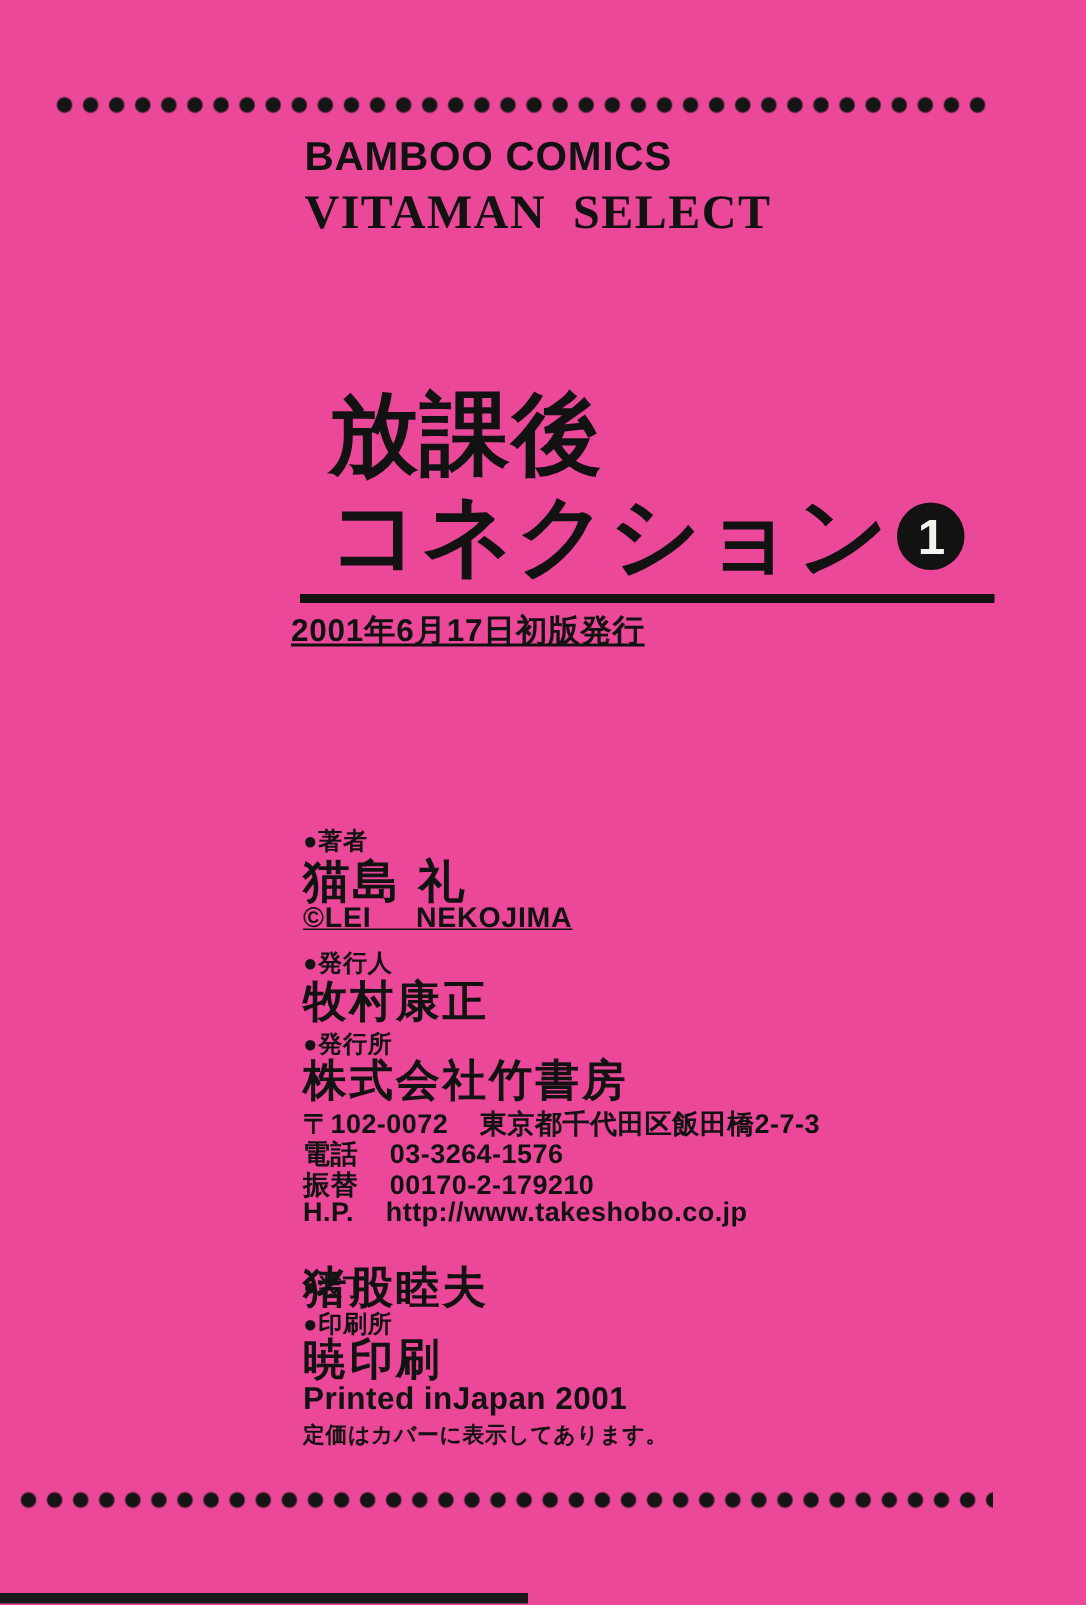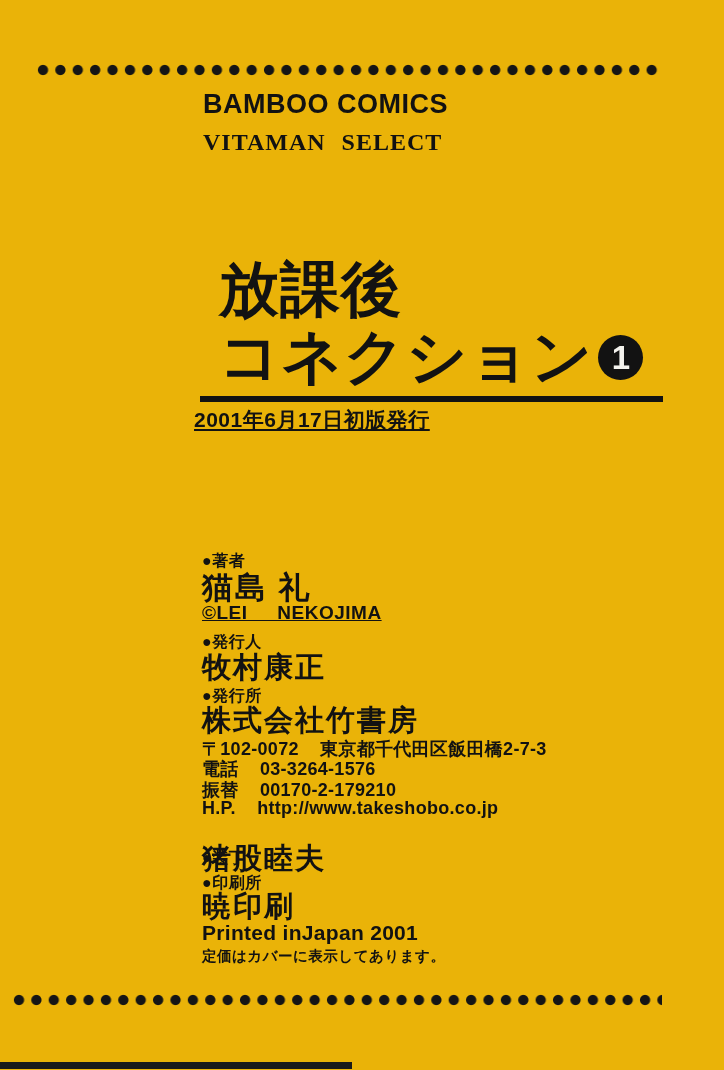--- a/index.html
+++ b/index.html
@@ -1,20 +1,20 @@
 <!DOCTYPE html>
 <html><head>
 <meta charset="utf-8">
 <style>
   html,body{margin:0;padding:0;background:#d8d6d0;}
   .page{
     position:relative;
     width:724px;height:1070px;
     margin:0 auto;
-    background:#eab308;
+    background:#ec4899;
     overflow:hidden;
     font-family:"Liberation Sans","DejaVu Sans",sans-serif;
     color:#121212;
   }
   
   .dots{
     position:absolute;height:14px;
     background-image:radial-gradient(circle at 7px 7px,#151515 4.6px,transparent 5.6px);
     background-size:17.4px 14px;background-repeat:repeat-x;
   }
@@ -22,22 +22,22 @@
   .dots-bottom{left:12px;top:993px;width:650px;}
 
   
   .brand{position:absolute;left:203px;top:90px;}
   .brand-main{
     font-size:27px;font-weight:900;letter-spacing:.5px;
     font-stretch:condensed;line-height:1.05;
   }
   .brand-sub{
     font-family:"Liberation Serif","DejaVu Serif",serif;
-    font-size:24px;font-weight:700;letter-spacing:1px;word-spacing:9px;
-    line-height:1.1;margin-top:11px;
+    font-size:32px;font-weight:700;letter-spacing:1px;word-spacing:9px;
+    line-height:1.1;margin-top:6px;
   }
 
   
   .title{position:absolute;left:203px;top:256px;font-weight:900;
     font-size:60px;line-height:67px;letter-spacing:1px;white-space:nowrap;margin-left:16px;}
   .vol-badge{
     display:inline-flex;align-items:center;justify-content:center;
     width:45px;height:45px;border-radius:50%;
     background:#121212;color:#f4f3ee;
     font-size:33px;font-weight:800;letter-spacing:0;

